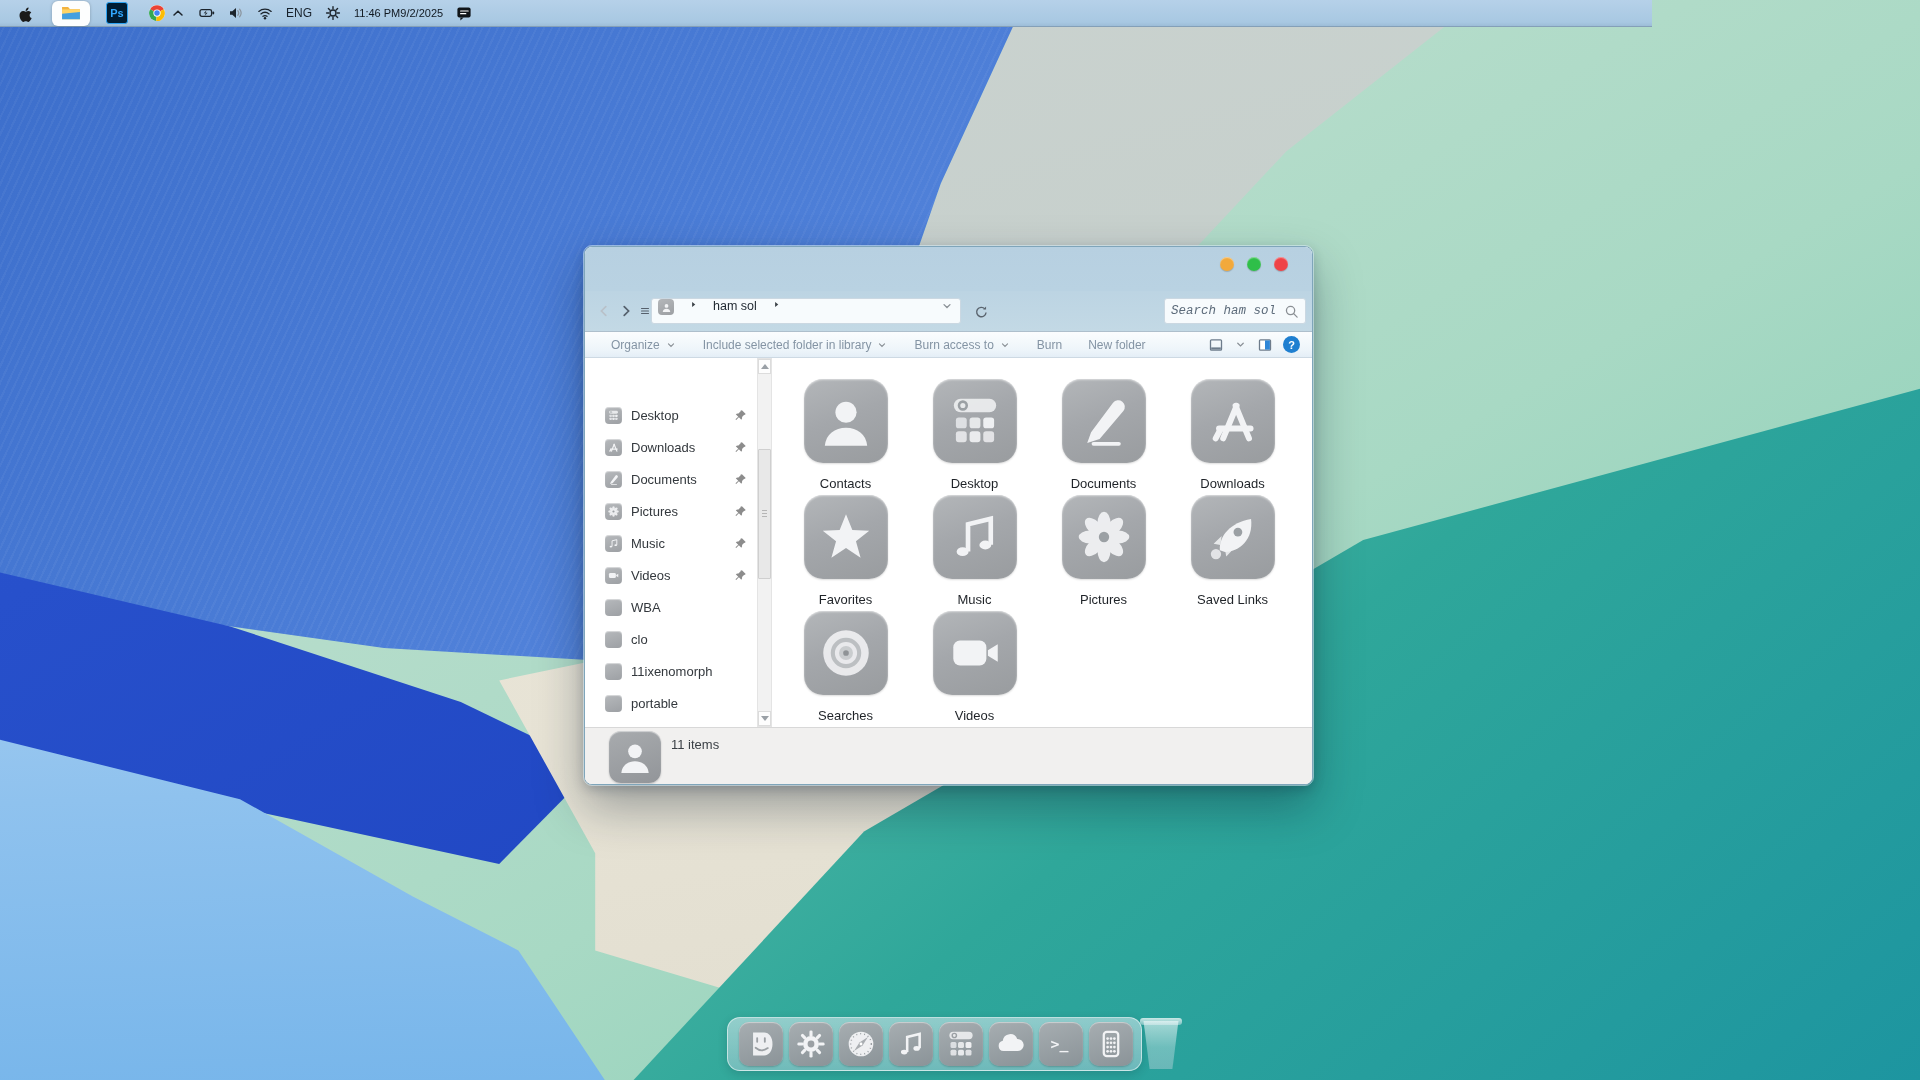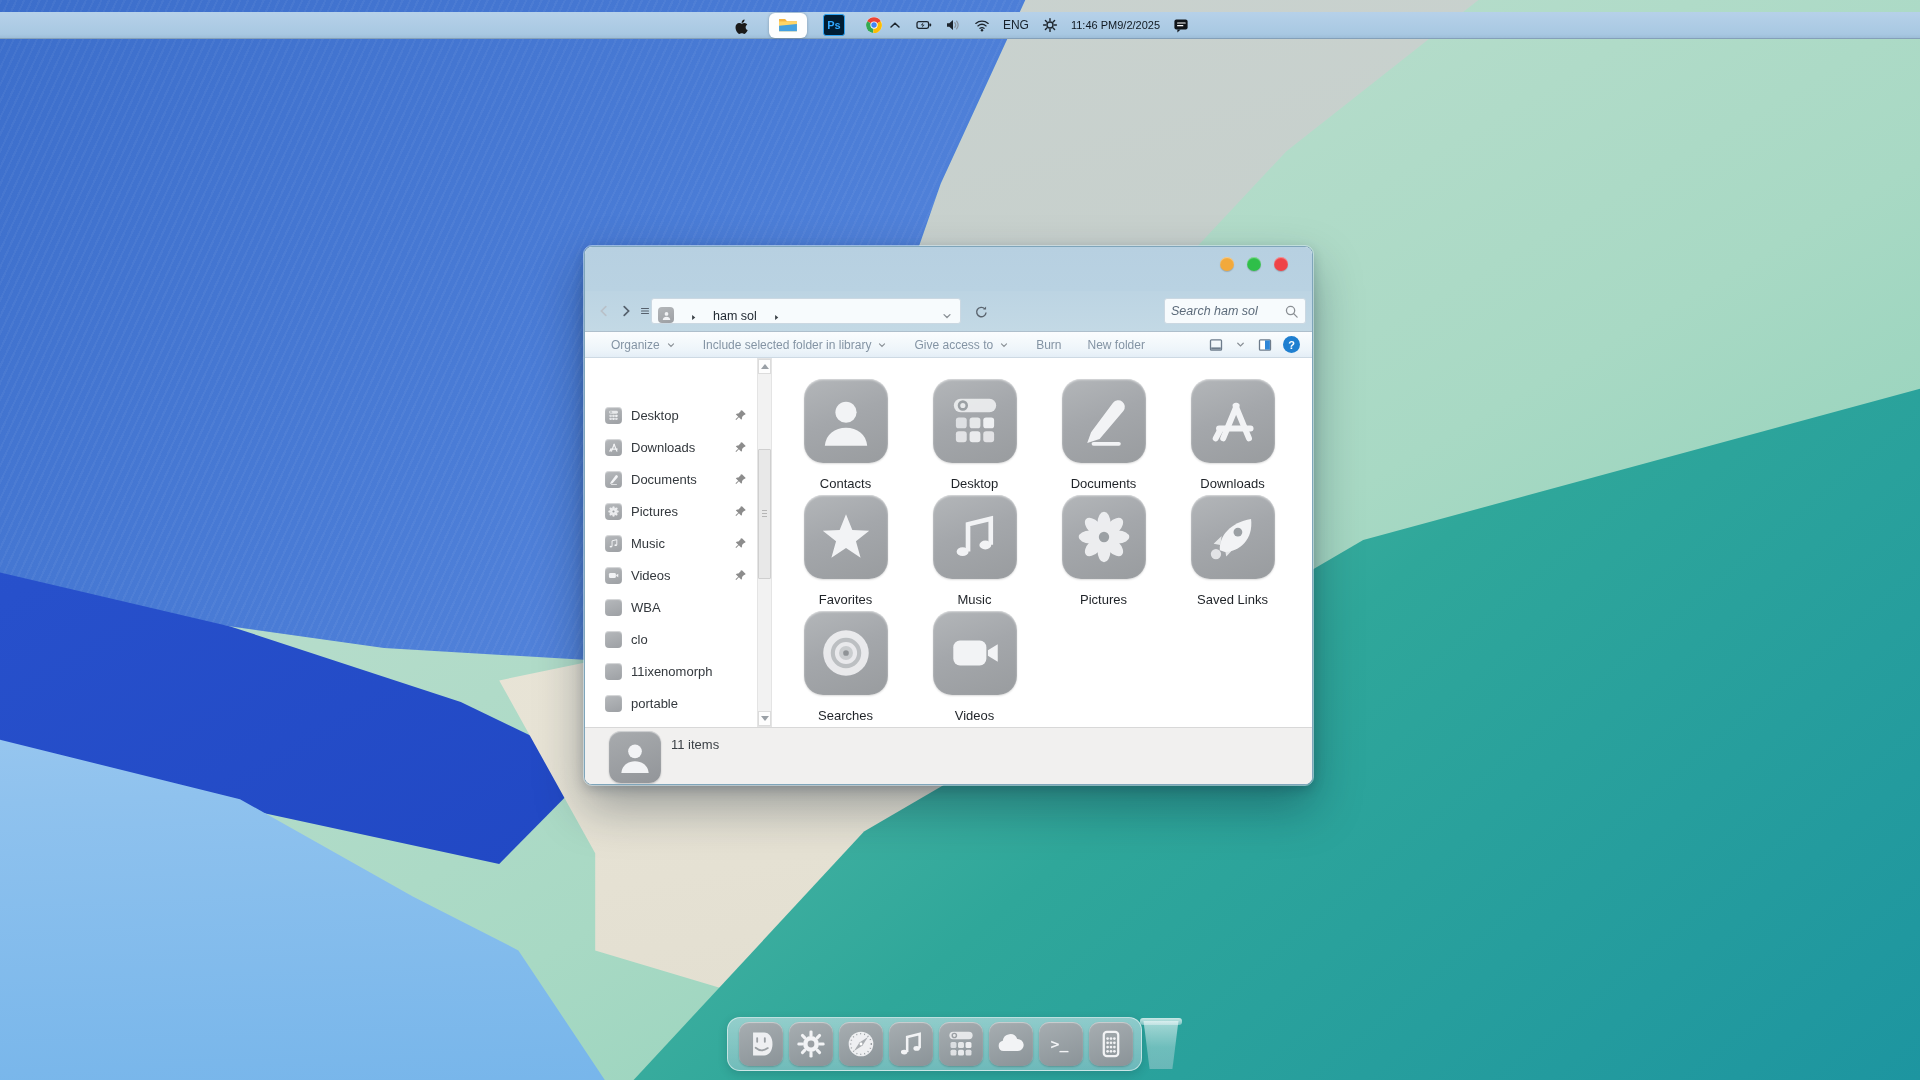--- a/index.html
+++ b/index.html
@@ -24,24 +24,24 @@
   .wp-deepblue { background:linear-gradient(150deg,#2d58d2 0%,#2148c4 55%,#1a3ab4 100%);
     clip-path:polygon(0 53%, 12% 58%, 24% 65%, 31% 71%, 26% 80%, 13% 75%, 0 70%); }
   .wp-cream { background:linear-gradient(170deg,#ece8dc 0%,#e7e3d5 60%,#dfdbcd 100%);
     clip-path:polygon(26% 63%, 45% 56%, 67% 56%, 79% 63%, 70% 88%, 46% 96%, 31% 88%, 31% 79%); }
   .wp-teal { background:linear-gradient(140deg,#93d6c3 0%,#5fc0ab 35%,#2fa79a 65%,#1d95a0 100%);
     clip-path:polygon(71% 50%, 100% 36%, 100% 100%, 33% 100%, 45% 77%); }
   .wp-lightblue { background:linear-gradient(178deg,#dcebf9 0%,#b9d7f4 35%,#8fc2ee 70%,#74b4ea 100%);
     clip-path:polygon(0 68.5%, 12.5% 74%, 21.5% 83%, 27% 88%, 31.5% 100%, 0 100%); }
 
   
-  .menubar { position:absolute; left:0; top:12px; width:1920px; height:27px; z-index:40;
+  .menubar { position:absolute; left:0; top:0; width:1652px; height:27px; z-index:40;
     background:linear-gradient(180deg,#b6d1e9 0%,#a8c8e2 85%,#9dbdd8 100%);
     border-bottom:1px solid rgba(40,70,95,.35);
-    display:flex; align-items:center; justify-content:center; }
+    display:flex; align-items:center; justify-content:flex-start; }
   .mb-left { display:flex; align-items:center; gap:14px; padding-left:12px; height:100%; }
   .mb-app { display:flex; align-items:center; justify-content:center; height:24px; min-width:26px; border-radius:6px; }
   .mb-app.active { background:#fdfefe; width:38px; height:25px; box-shadow:0 0 3px rgba(0,0,0,.25); }
   .mb-right { display:flex; align-items:center; gap:13px; padding-right:14px; height:100%; }
   .tray-item { display:flex; align-items:center; }
   .tray-text { font-size:12px; color:#16202a; }
   .clock { text-align:right; font-size:11px; line-height:1.18; color:#101820; }
   .ps-tile { width:22px; height:22px; background:#001d33; border:1px solid #2ea3f2; border-radius:3px;
     color:#31a8ff; font-size:11px; font-weight:bold; display:flex; align-items:center; justify-content:center; }
 
@@ -53,30 +53,30 @@
   .titlebar { position:absolute; left:0; top:0; width:100%; height:44px;
     background:linear-gradient(180deg,#b7d0e1 0%,#b9d2e2 100%); }
   .traffic { position:absolute; right:24px; top:10px; display:flex; gap:13px; }
   .traffic span { width:14px; height:14px; border-radius:50%; display:block; box-shadow:inset 0 1px 1px rgba(255,255,255,.45), 0 1px 1px rgba(0,0,0,.18); }
 
   .navrow { position:absolute; left:0; top:44px; width:100%; height:40px;
     background:linear-gradient(180deg,#bcd4e3 0%,#c3d9e5 100%);
     display:flex; align-items:center; }
   .nav-btn { display:flex; align-items:center; justify-content:center; width:22px; height:24px; }
   .addr { position:absolute; left:66px; top:7px; width:310px; height:26px; background:rgba(252,254,255,.92);
-    border:1px solid #cbd8e2; border-radius:3px; display:flex; align-items:flex-end; padding:0 6px; gap:14px; }
+    border:1px solid #cbd8e2; border-radius:3px; display:flex; align-items:flex-start; padding:0 6px; gap:14px; }
   .addr .mini-tile { width:16px; height:16px; border-radius:4px;
     background:linear-gradient(160deg,#b4b7ba 0%,#9c9fa3 100%); display:flex; align-items:center; justify-content:center; }
   .addr .crumb { font-size:12.5px; color:#1f2730; }
   .addr .addr-chevron { margin-left:auto; }
   .refresh-btn { position:absolute; left:384px; top:9px; width:22px; height:22px; display:flex; align-items:center; justify-content:center; }
   .searchbox { position:absolute; left:579px; top:7px; width:142px; height:26px; background:rgba(252,254,255,.92);
     border:1px solid #cbd8e2; border-radius:3px; display:flex; align-items:center; padding:0 6px; }
   .searchbox input { flex:1; border:none; outline:none; background:transparent; font-size:12.5px; color:#15803d;
-    font-family:Liberation Sans, sans-serif; min-width:0; }
+    font-family:Liberation Mono, monospace; min-width:0; }
   .searchbox input::placeholder { color:#5c6b7a; font-style:italic; }
 
   .toolbar { position:absolute; left:0; top:84px; width:100%; height:27px;
     background:linear-gradient(180deg,#fbfdfe 0%,#eef5fa 70%,#e4eef6 100%);
     border-top:1px solid #aebfcc; border-bottom:1px solid #cdd9e3;
     display:flex; align-items:center; font-size:12px; color:#8494a4; }
   .tb-left { display:flex; align-items:center; gap:26px; padding-left:26px; }
   .tb-btn { display:flex; align-items:center; gap:5px; white-space:nowrap; }
   .tb-right { margin-left:auto; display:flex; align-items:center; gap:10px; padding-right:12px; }
   .help-btn { width:17px; height:17px; border-radius:50%; color:#fff; font-size:11px; font-weight:bold;
@@ -314,21 +314,21 @@
           </div>
           <div class="tb-btn">
             <span>Include selected folder in library</span>
             <span>
               <svg viewBox="0 0 16 16" width="12" height="12">
                 <path d="M4.6 6.4 8 9.8l3.4-3.4" stroke="#8a9096" stroke-width="1.5" fill="none" stroke-linecap="round"></path>
               </svg>
             </span>
           </div>
           <div class="tb-btn">
-            <span>Give access to</span>
+            <span>Burn access to</span>
             <span>
               <svg viewBox="0 0 16 16" width="12" height="12">
                 <path d="M4.6 6.4 8 9.8l3.4-3.4" stroke="#8a9096" stroke-width="1.5" fill="none" stroke-linecap="round"></path>
               </svg>
             </span>
           </div>
           <div class="tb-btn">
             <span>Burn</span>
           </div>
           <div class="tb-btn">

